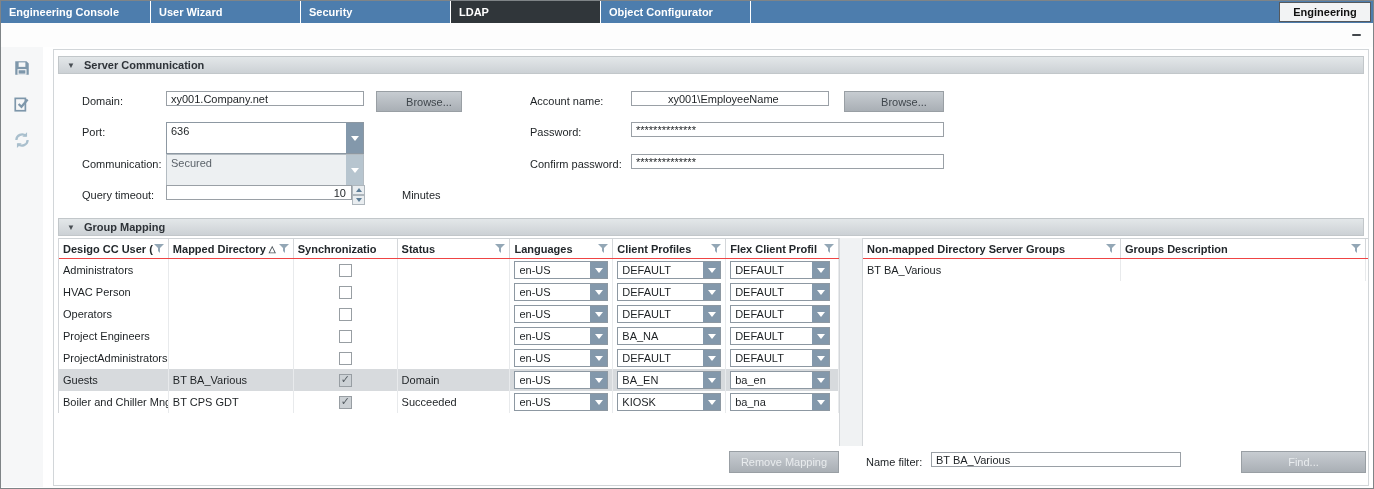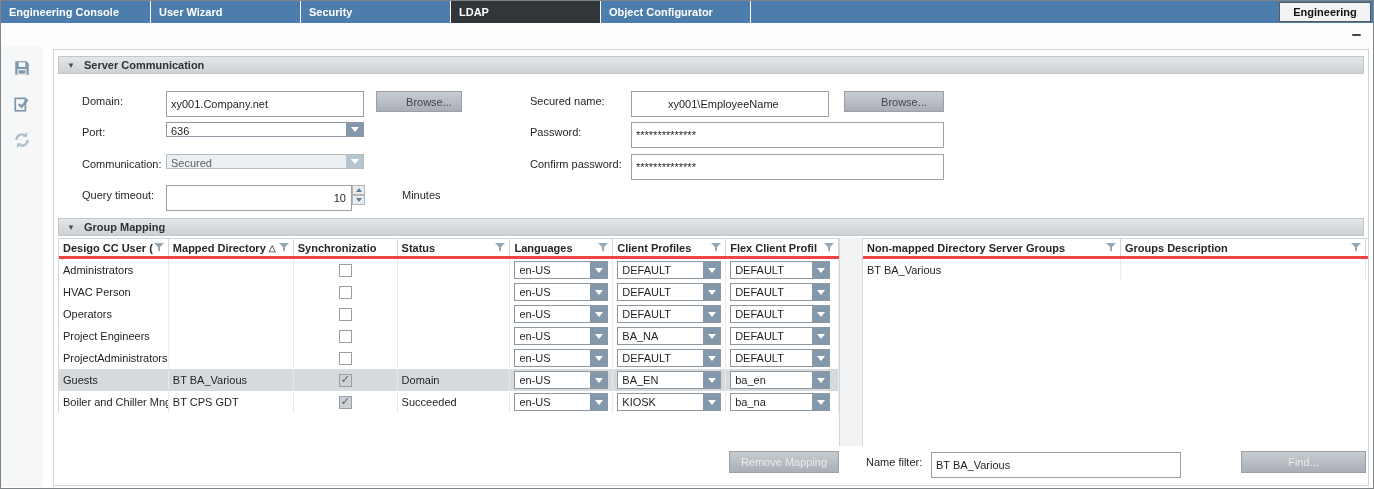--- a/index.html
+++ b/index.html
@@ -19,44 +19,44 @@
   .sidebar { position:absolute; top:46px; left:0; width:42px; bottom:1px; background:#f6f7f8; }
   .side-icon { display:block; width:18px; height:18px; margin:12px auto 18px auto; cursor:pointer; }
 
   
   .content { position:absolute; left:52px; top:48px; width:1316px; height:437px; background:#ffffff; border:1px solid #d2d6d9; }
 
   .section-header { position:absolute; left:4px; width:1306px; height:18px; background:linear-gradient(#e3e7e9,#ccd1d5); border:1px solid #c2c7ca; display:flex; align-items:center; font-size:11px; font-weight:bold; color:#2e3338; padding-left:8px; }
   .section-header .arrow { font-size:8px; color:#494f54; margin-right:9px; }
 
   .f-label { position:absolute; font-size:11px; color:#1d2124; white-space:nowrap;margin-left:16px; }
-  .f-input { position:absolute; height:26px; border:1px solid #9aa0a6; background:#fff; font-family:"Liberation Sans",sans-serif; font-size:11px; padding:0 4px; color:#1d2124; }
+  .f-input { position:absolute; height:15px; border:1px solid #9aa0a6; background:#fff; font-family:"Liberation Sans",sans-serif; font-size:11px; padding:0 4px; color:#1d2124; }
 
   .btn { position:absolute; font-size:11px; border:1px solid #999fa4; background:linear-gradient(#c7ccd1,#a9afb5); display:flex; align-items:center; justify-content:center; cursor:pointer; height:21px; }
   .btn.dark-text { color:#3f464c;padding-left:20px; }
   .btn.light-text { color:#e9ecee; }
 
   
-  .dd { position:absolute; height:15px; border:1px solid #8d98a2; background:#fff; display:flex; cursor:pointer; }
+  .dd { position:absolute; height:32px; border:1px solid #8d98a2; background:#fff; display:flex; cursor:pointer; }
   .dd .val { flex:1; font-size:11px; padding:2px 4px; color:#1d2124; white-space:nowrap; overflow:hidden; }
   .dd .dbtn { width:17px; background:#8398ab; display:flex; align-items:center; justify-content:center; }
   .tri { width:0; height:0; border-left:4px solid transparent; border-right:4px solid transparent; border-top:5px solid #ffffff; }
   .dd.disabled { background:#edf0f2; border-color:#b4bcc2; }
   .dd.disabled .val { color:#5c636a; }
   .dd.disabled .dbtn { background:#b7c5cf; }
 
   
   .spinner { position:absolute; width:13px; height:20px; display:flex; flex-direction:column; }
   .spin { flex:1; display:flex; align-items:center; justify-content:center; background:#e9edf0; border:1px solid #aeb6bc; cursor:pointer; }
   .spin .t-up { width:0;height:0;border-left:3px solid transparent;border-right:3px solid transparent;border-bottom:4px solid #5e7e97; }
   .spin .t-dn { width:0;height:0;border-left:3px solid transparent;border-right:3px solid transparent;border-top:4px solid #5e7e97; }
 
   
   .gm-area { position:absolute; left:4px; top:188px; width:781px; border-left:1px solid #d4d7da; }
-  .thead { display:flex; height:21px; background:#ffffff; border-top:1px solid #cfd3d6; border-bottom:3px solid #ef4444; }
+  .thead { display:flex; height:21px; background:#ffffff; border-top:1px solid #cfd3d6; border-bottom:1px solid #ef4444; }
   .th { display:flex; align-items:center; justify-content:space-between; padding:0 4px; border-right:1px solid #d4d7da; font-weight:bold; font-size:11px; color:#23282c; white-space:nowrap; overflow:hidden; }
   .th .hgrp { display:flex; align-items:center; gap:3px; overflow:hidden; }
   .sort-ind { font-size:9px; color:#4e565c; }
   .funnel { flex:none; cursor:pointer; }
 
   .trow { display:flex; height:22px; align-items:center; }
   .trow.selected { background:#d7dadd; }
   .c { height:100%; display:flex; align-items:center; padding:0 4px; font-size:11px; color:#1d2124; border-right:1px solid #e8eaec; white-space:nowrap; overflow:hidden; }
   .c-user{width:110px}.c-map{width:125px}.c-sync{width:104px;justify-content:center}.c-status{width:113px}.c-lang{width:103px}.c-client{width:113px}.c-flex{width:113px}
   .h-user{width:110px}.h-map{width:125px}.h-sync{width:104px}.h-status{width:113px}.h-lang{width:103px}.h-client{width:113px}.h-flex{width:113px}
@@ -118,21 +118,21 @@
 
     <div class="section-header" style="top:6px;">
       <span class="arrow">▼</span>
       <span>Server Communication</span>
     </div>
 
     <div class="f-label" style="left:12px; top:45px;">Domain:</div>
     <input class="f-input" style="left: 112px; top: 41px; width: 198px;" value="xy001.Company.net">
     <div class="btn dark-text" style="left:322px; top:41px; width:86px;">Browse...</div>
 
-    <div class="f-label" style="left:460px; top:45px;">Secured name:</div>
+    <div class="f-label" style="left:460px; top:45px;">Account name:</div>
     <input class="f-input" style="left: 577px; top: 41px; width: 198px; padding-left: 36px;" value="xy001\EmployeeName">
     <div class="btn dark-text" style="left:790px; top:41px; width:100px;">Browse...</div>
 
     <div class="f-label" style="left:12px; top:76px;">Port:</div>
     <div class="dd" style="left:112px; top:72px; width:198px;">
       <span class="val">636</span>
       <span class="dbtn">
           <i class="tri"></i>
         </span>
     </div>

